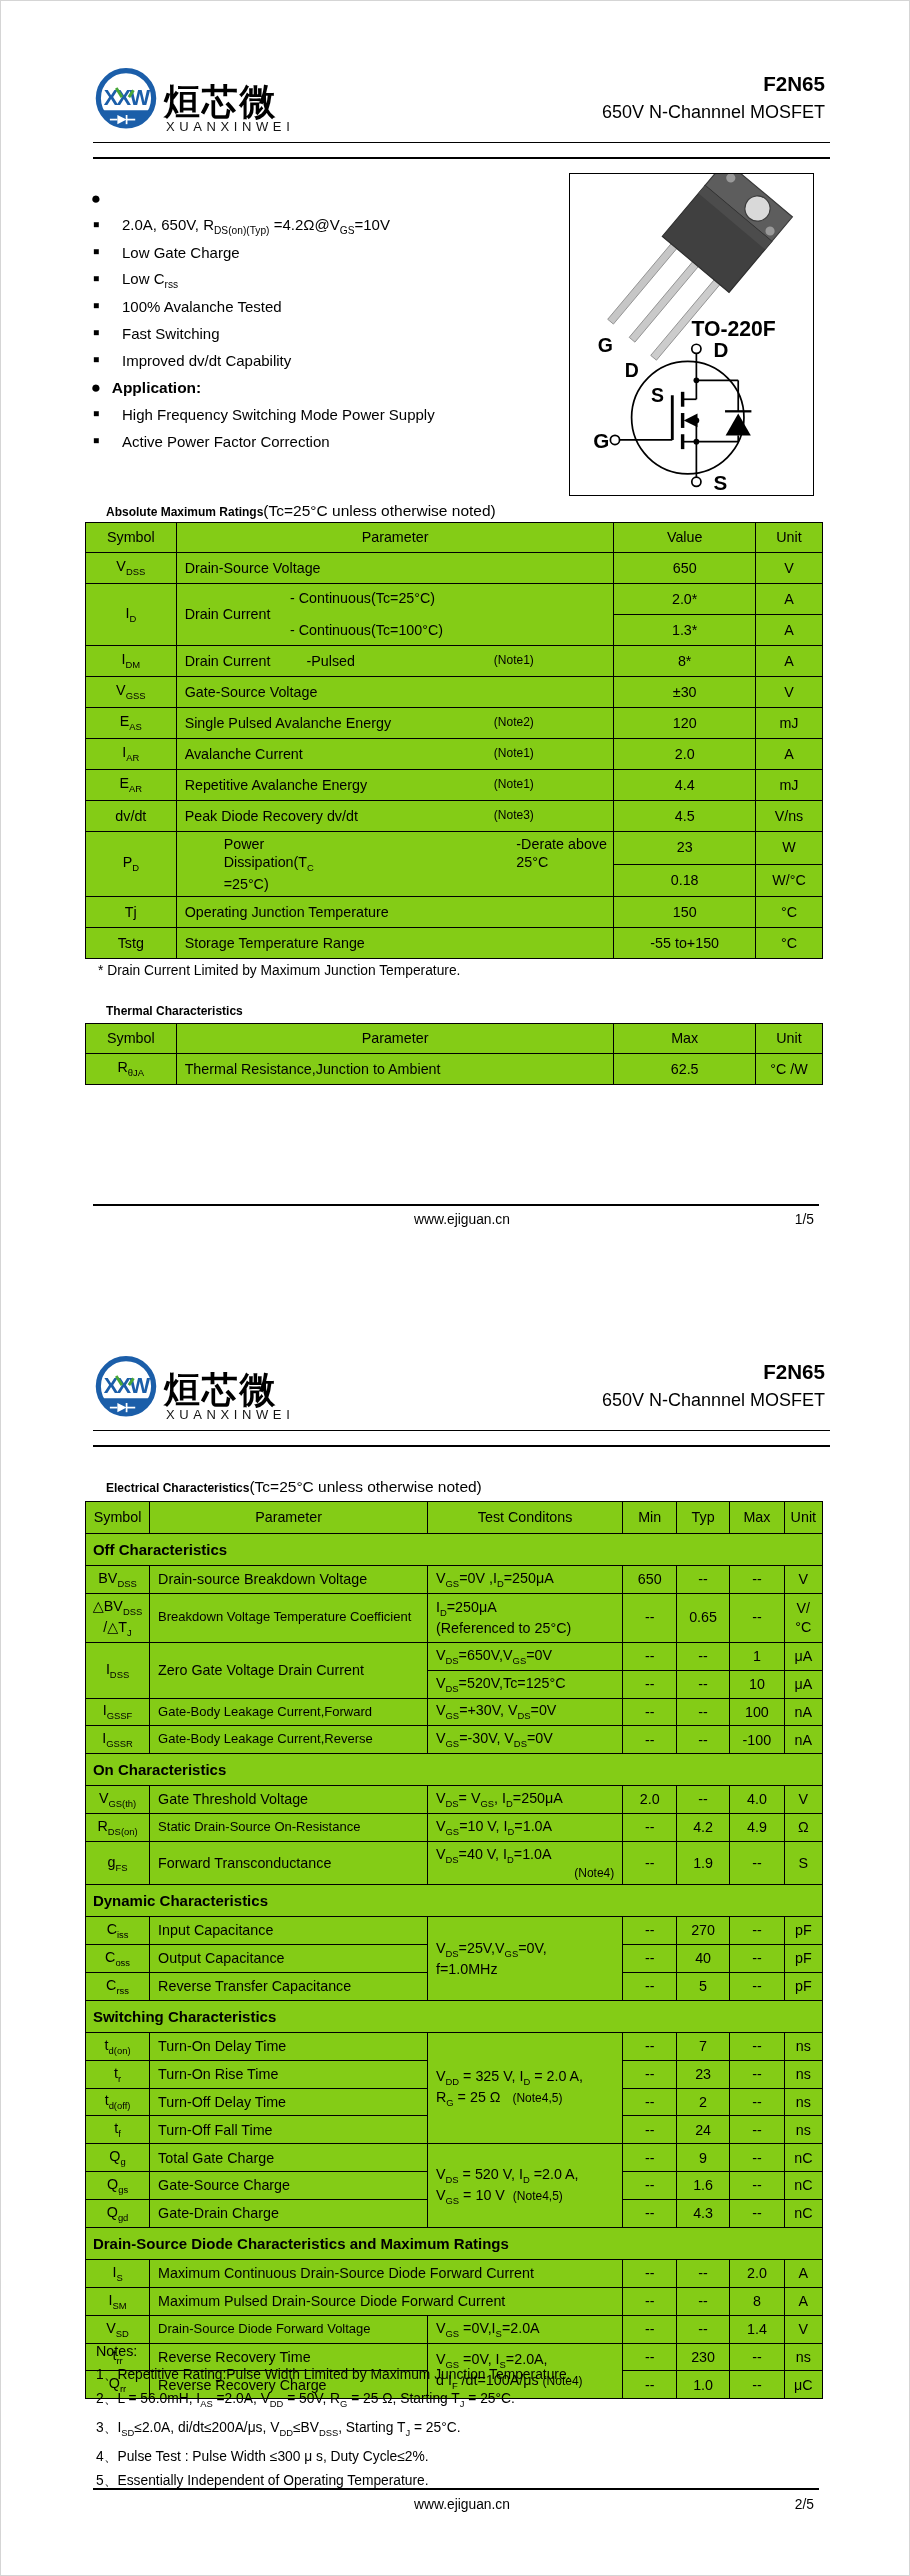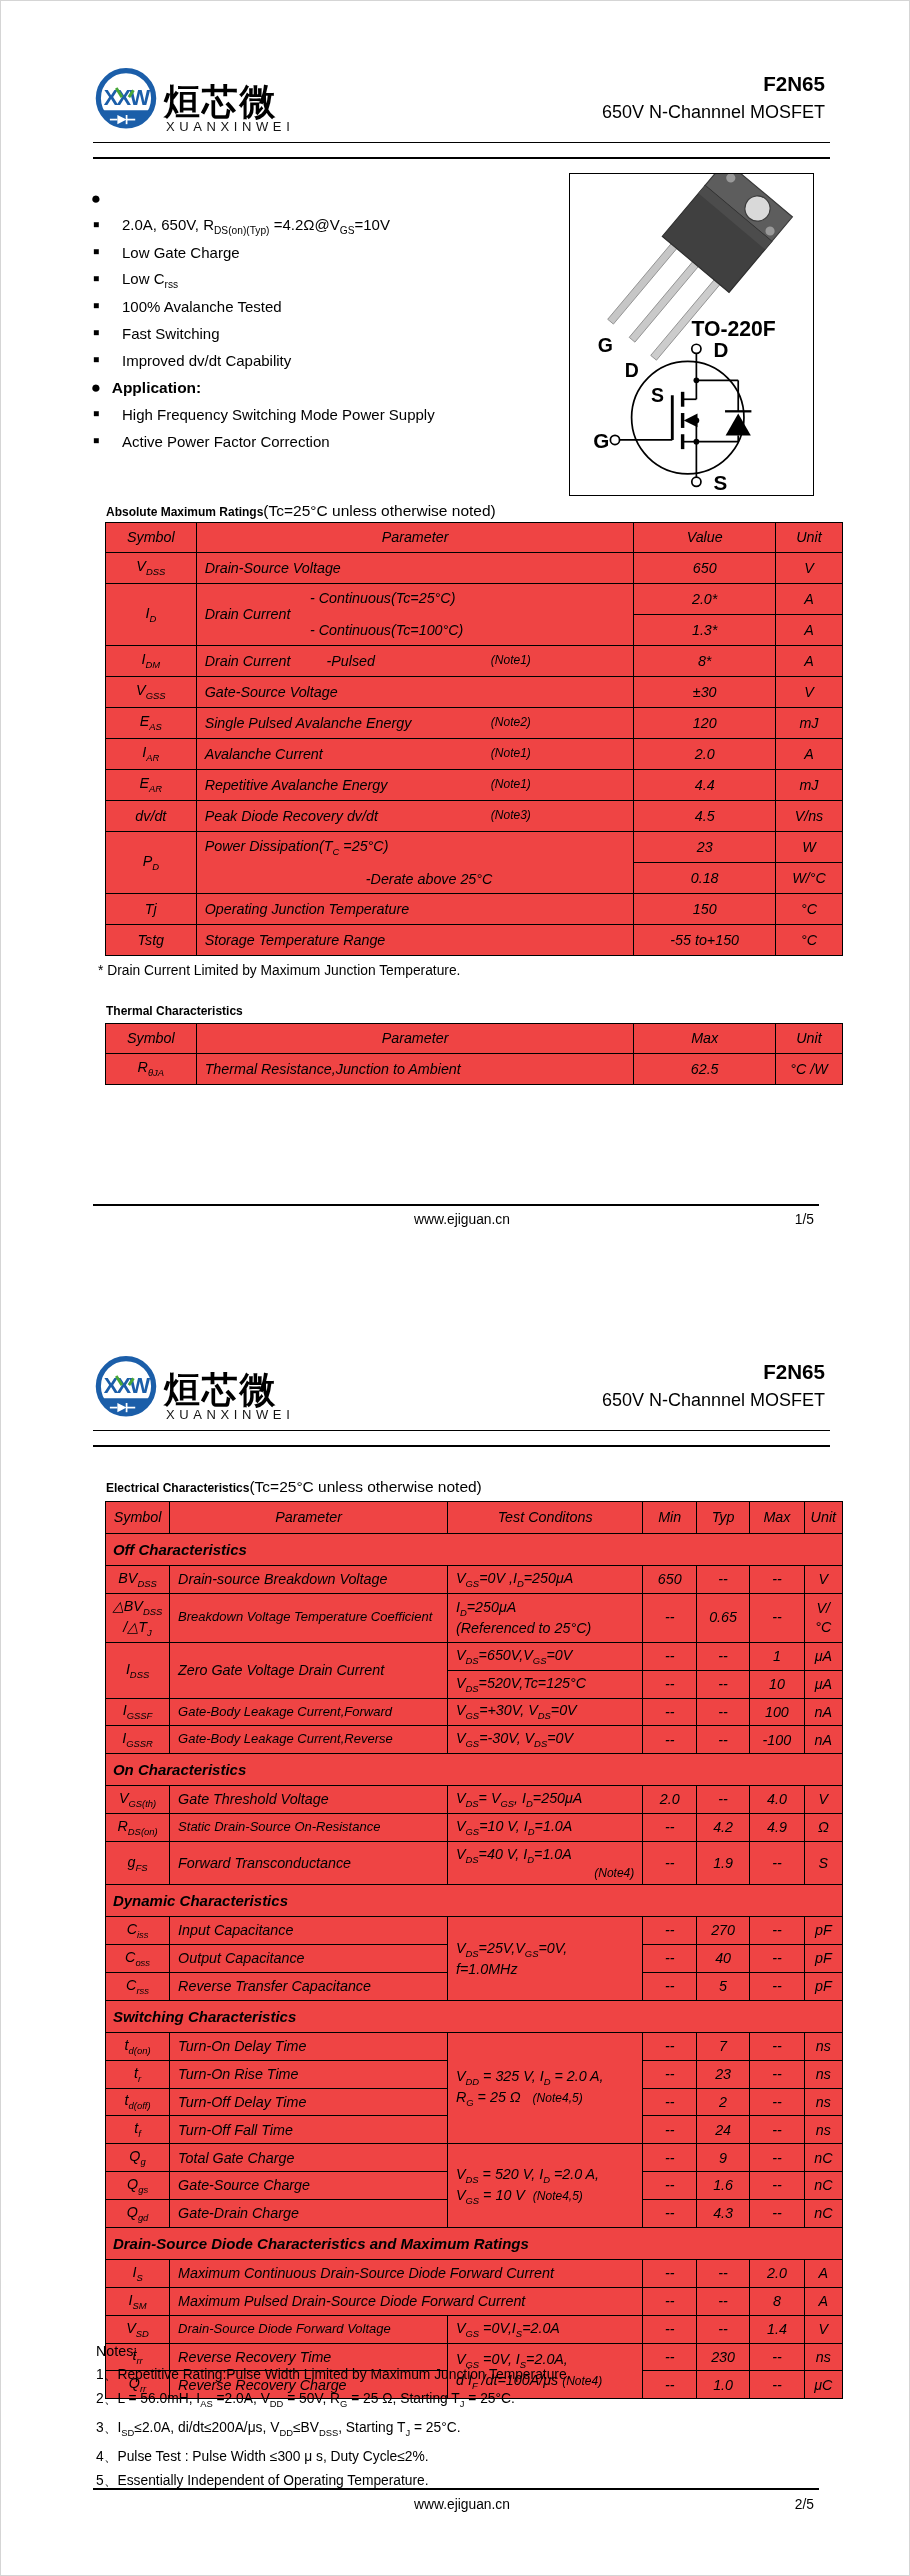--- a/index.html
+++ b/index.html
@@ -32,44 +32,44 @@
 
   
   .pkgbox{position:absolute;left:568px;top:172px;width:243px;height:321px;border:1.1px solid #000;background:#fff;}
 
   
   .tbl-title{position:absolute;left:105px;font-size:15.5px;white-space:nowrap;}
   .h-bold{font-weight:bold;font-size:12px;}
   .h-rest{font-weight:normal;font-size:15.5px;}
 
   
-  table.ds{border-collapse:collapse;table-layout:fixed;position:absolute;left:104px;width:738px;
-           border:1.7px solid #000;background:#ef4444;font-style:italic;}
+  table.ds{border-collapse:collapse;table-layout:fixed;position:absolute;left:84px;width:738px;
+           border:1.7px solid #000;background:#84cc16;}
   table.ds th, table.ds td{border:1.1px solid #000;text-align:center;vertical-align:middle;
            font-size:14.3px;padding:2.9px 4.6px;line-height:1.3;overflow:hidden;}
   table.ds th{font-weight:normal;}
   table.ds td.al{text-align:left;padding-left:8px;}
   table.ds td.sm{font-size:13px;}
   table.ds td.section{text-align:left;font-weight:bold;font-size:15px;padding-left:6.9px;height:25px;}
   #abs-table tbody tr{height:31px;}
   #abs-table thead tr{height:30px;}
   #thermal-table tbody tr{height:31px;}
   #thermal-table thead tr{height:30px;}
   #elec-table tbody tr{height:26px;}
   #elec-table thead tr{height:32px;}
   table.ds sub{font-size:66%;}
 
   .flexp{display:flex;align-items:center;width:100%;}
   .mid{margin-left:36px;}
-  .nt{margin-left:auto;margin-right:98px;font-size:12px;}
+  .nt{margin-left:auto;margin-right:75px;font-size:12px;}
   .nt2{font-size:12px;}
   .tr-note{text-align:right;font-size:12px;padding-right:3.4px;}
   .idwrap{display:flex;align-items:center;gap:19.5px;}
   .idc{display:flex;flex-direction:column;gap:13.8px;}
-  .pdw{display:flex;flex-direction:column;gap:12px;}
+  .pdw{display:flex;gap:12px;margin-left:39px;}
   .pd2{margin-left:38%;}
 
   .footnote{position:absolute;left:97px;font-size:13.8px;}
 
   
   .notes-label{position:absolute;left:95px;font-size:14.3px;}
   .notes{position:absolute;left:95px;width:688px;}
   .note{font-size:13.8px;line-height:24px;white-space:nowrap;}
   .note sub{font-size:68%;}
 

